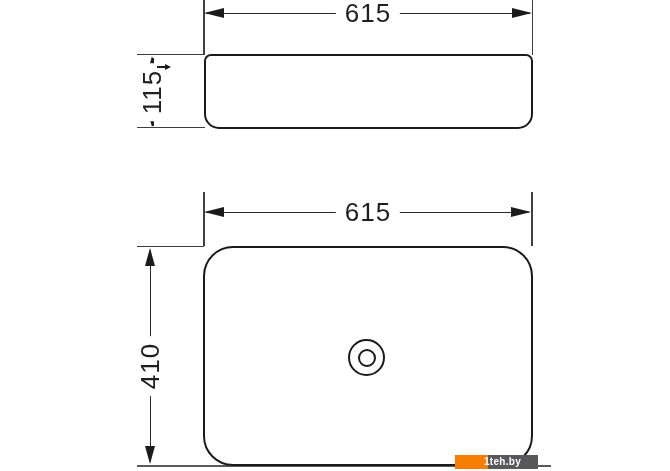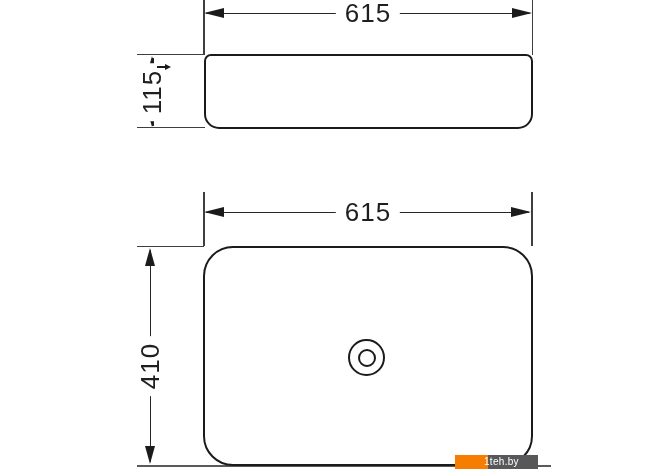--- a/index.html
+++ b/index.html
@@ -66,21 +66,21 @@
                border-top: 3.4px solid transparent; border-bottom: 3.4px solid transparent;
                border-left: 6.5px solid #1b1b1b; }
 
   
   #base-line { position: absolute; height: 2.6px; background: #5a5a5a; z-index: 1; }
 
   
   #watermark { position: absolute; z-index: 10; }
   #wm-orange { position: absolute; left: 0; top: 0; width: 33px; height: 13.5px; background: #f57d01; }
   #wm-dark   { position: absolute; left: 33px; top: 0; width: 50px; height: 13.5px; background: #58585a; }
-  #wm-label  { position: absolute; left: 29px; top: 1px; color: #ffffff; font-size: 10px; font-weight: normal;
+  #wm-label  { position: absolute; left: 29px; top: 1px; color: #ffffff; font-size: 10px; font-weight: bold;
                letter-spacing: 0.3px; line-height: 12px; white-space: nowrap; }
 </style>
 </head>
 <body>
 
 <div id="stage">
 
   <div>
 
     <div class="vline" style="left:203px; top:0; height:55px;"></div>

